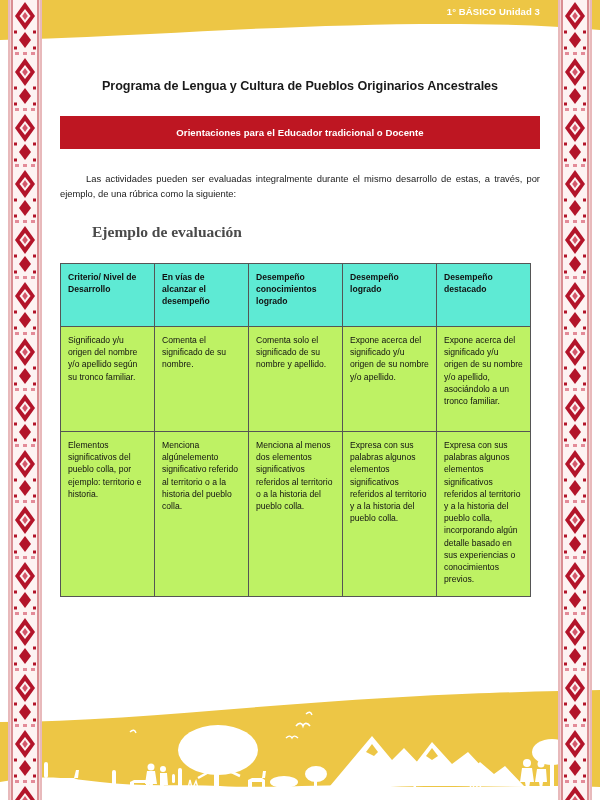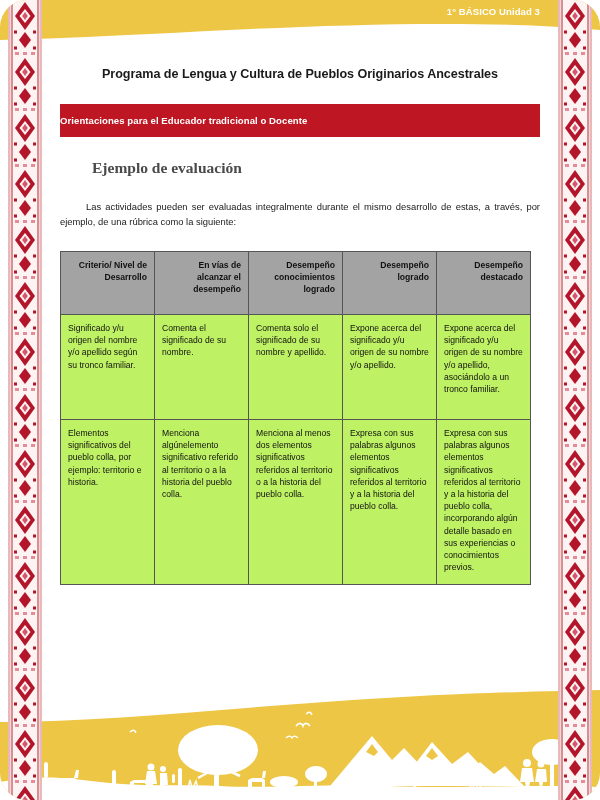--- a/index.html
+++ b/index.html
@@ -7,21 +7,20 @@
     padding: 0;
     background: #ffffff;
   }
   #page {
     position: relative;
     width: 600px;
     height: 800px;
     overflow: hidden;
     background: #ffffff;
     font-family: "Liberation Sans", sans-serif;
-    border-radius: 27px;
   }
 
   
   #top-band {
     position: absolute;
     left: 0; top: 0;
     width: 600px;
     height: 42px;
     z-index: 1;
   }
@@ -67,37 +66,38 @@
     width: 480px;
     z-index: 5;
   }
 
   .doc-title {
     text-align: center;
     font-size: 12.6px;
     font-weight: bold;
     color: #1a1a1a;
     line-height: 16px;
-    margin: 4px;
+    margin: 16px;
     letter-spacing: -.05px;
   }
   .doc-subtitle {
     text-align: center;
     font-size: 12.6px;
     font-weight: bold;
     color: #1a1a1a;
     margin: 18px 0 0 0;
   }
 
   #red-banner {
     margin-top: 22px;
     background: #BE1622;
     height: 33px;
     display: flex;
     align-items: center;
+    justify-content: center;
   }
   #red-banner-label {
     color: #ffffff;
     font-size: 9.6px;
     font-weight: bold;
     letter-spacing: .05px;
   }
 
   #section-heading {
     margin: 22px 0 0 32px;
@@ -126,22 +126,22 @@
   }
   #rubric-table th, #rubric-table td {
     border: 1px solid #555;
     vertical-align: top;
     padding: 7px 7px 7px 7px;
     font-size: 8.6px;
     line-height: 12.2px;
     color: #111;
   }
   #rubric-table th {
-    background: #a3a3a3;
-    text-align: right;
+    background: #5eead4;
+    text-align: left;
     font-weight: bold;
     height: 48px;
   }
   #rubric-table td { background: #bef264; }
   tr[data-name="rubric-row"]:nth-child(1) td { height: 90px; }
   tr[data-name="rubric-row"]:nth-child(2) td { height: 150px; }
   .col-0 { width: 94px; }
   .col-1 { width: 94px; }
   .col-2 { width: 94px; }
   .col-3 { width: 94px; }
@@ -199,23 +199,23 @@
   </svg>
 
   <div id="content" data-name="document-content">
 
     <div class="doc-title" data-name="page-title">Programa de Lengua y Cultura de Pueblos Originarios Ancestrales</div>
 
     <div id="red-banner" data-name="orientation-banner">
       <span id="red-banner-label" data-name="orientation-banner-label">Orientaciones para el Educador tradicional o Docente</span>
     </div>
 
+    <div id="intro-paragraph" data-name="intro-paragraph">Las actividades pueden ser evaluadas integralmente durante el mismo desarrollo de estas, a través, por ejemplo, de una rúbrica como la siguiente:</div>
+
     <div id="section-heading" data-name="section-heading">Ejemplo de evaluación</div>
-
-    <div id="intro-paragraph" data-name="intro-paragraph">Las actividades pueden ser evaluadas integralmente durante el mismo desarrollo de estas, a través, por ejemplo, de una rúbrica como la siguiente:</div>
 
     <table id="rubric-table" data-name="rubric-table">
       <colgroup>
         <col class="col-0">
           <col class="col-1">
           <col class="col-2">
         <col class="col-3">
           <col class="col-4">
       </colgroup>
       <thead>

